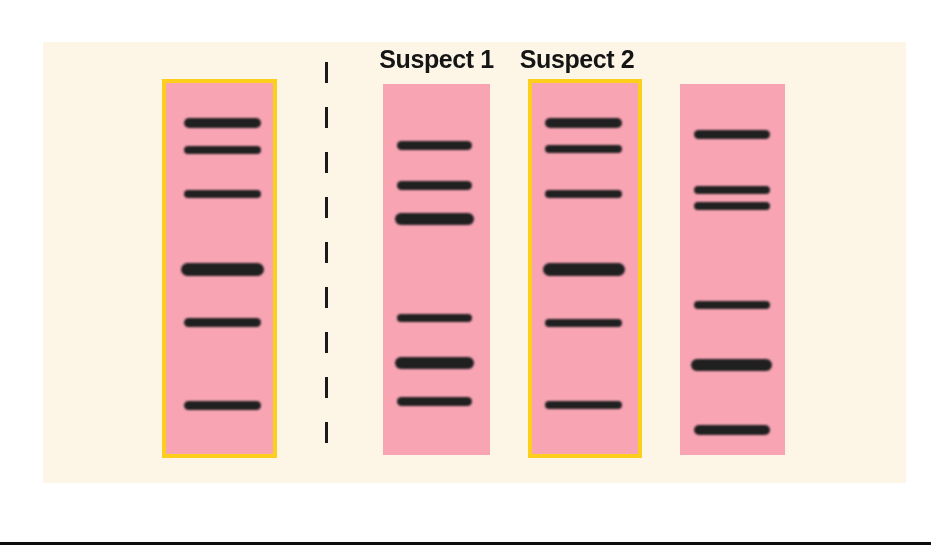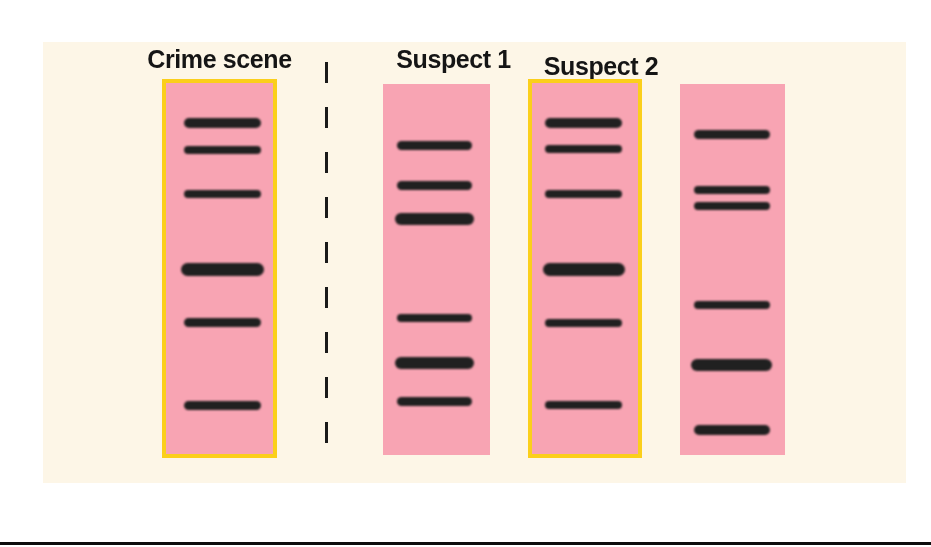--- a/index.html
+++ b/index.html
@@ -57,39 +57,38 @@
     background: var(--rule, #0d0d0d);
   }
 </style>
 </head>
 <body style="background: rgb(255, 255, 255);">
 
 <div id="canvas">
   <div class="panel" style="left: 43px; top: 42px; width: 863px; height: 441px;"></div>
   <div class="divider" style="left: 325px; top: 62px; width: 3px; height: 391px; background: repeating-linear-gradient(rgb(26, 26, 26) 0px, rgb(26, 26, 26) 21px, transparent 21px, transparent 45px);"></div>
   <div class="bottom-rule" style="top: 542px; height: 3px;"></div>
-<div class="lane-label" style="left: 122px; width: 195px;">Crime scene</div>
     <div class="lane highlighted" style="left: 162px; top: 79px; width: 115px; height: 379px;">
       <div class="band" style="left: 18px; top: 35px; width: 77px; height: 10px;"></div>
       <div class="band" style="left: 18px; top: 63px; width: 77px; height: 8px;"></div>
       <div class="band" style="left: 18px; top: 107px; width: 77px; height: 8px;"></div>
       <div class="band" style="left: 15px; top: 180px; width: 83px; height: 13px;"></div>
       <div class="band" style="left: 18px; top: 235px; width: 77px; height: 9px;"></div>
       <div class="band" style="left: 18px; top: 318px; width: 77px; height: 9px;"></div>
     </div>
-    <div class="lane-label" style="left: 360px; width: 187px;">Suspect 1</div>
+    <div class="lane-label" style="left: 343px; width: 187px;">Suspect 1</div>
     <div class="lane" style="left: 383px; top: 84px; width: 107px; height: 371px;">
       <div class="band" style="left: 14px; top: 57px; width: 75px; height: 9px;"></div>
       <div class="band" style="left: 14px; top: 97px; width: 75px; height: 9px;"></div>
       <div class="band" style="left: 12px; top: 129px; width: 79px; height: 12px;"></div>
       <div class="band" style="left: 14px; top: 230px; width: 75px; height: 8px;"></div>
       <div class="band" style="left: 12px; top: 273px; width: 79px; height: 12px;"></div>
       <div class="band" style="left: 14px; top: 313px; width: 75px; height: 9px;"></div>
     </div>
-    <div class="lane-label" style="left: 504px; width: 194px; margin-top: 7px;">Suspect 2</div>
+    <div class="lane-label" style="left: 480px; width: 194px;">Suspect 2</div>
     <div class="lane highlighted" style="left: 528px; top: 79px; width: 114px; height: 379px;">
       <div class="band" style="left: 13px; top: 35px; width: 77px; height: 10px;"></div>
       <div class="band" style="left: 13px; top: 62px; width: 77px; height: 8px;"></div>
       <div class="band" style="left: 13px; top: 107px; width: 77px; height: 8px;"></div>
       <div class="band" style="left: 11px; top: 180px; width: 82px; height: 13px;"></div>
       <div class="band" style="left: 13px; top: 236px; width: 77px; height: 8px;"></div>
       <div class="band" style="left: 13px; top: 318px; width: 77px; height: 8px;"></div>
     </div>
     <div class="lane" style="left: 680px; top: 84px; width: 105px; height: 371px;">
       <div class="band" style="left: 14px; top: 46px; width: 76px; height: 9px;"></div>

